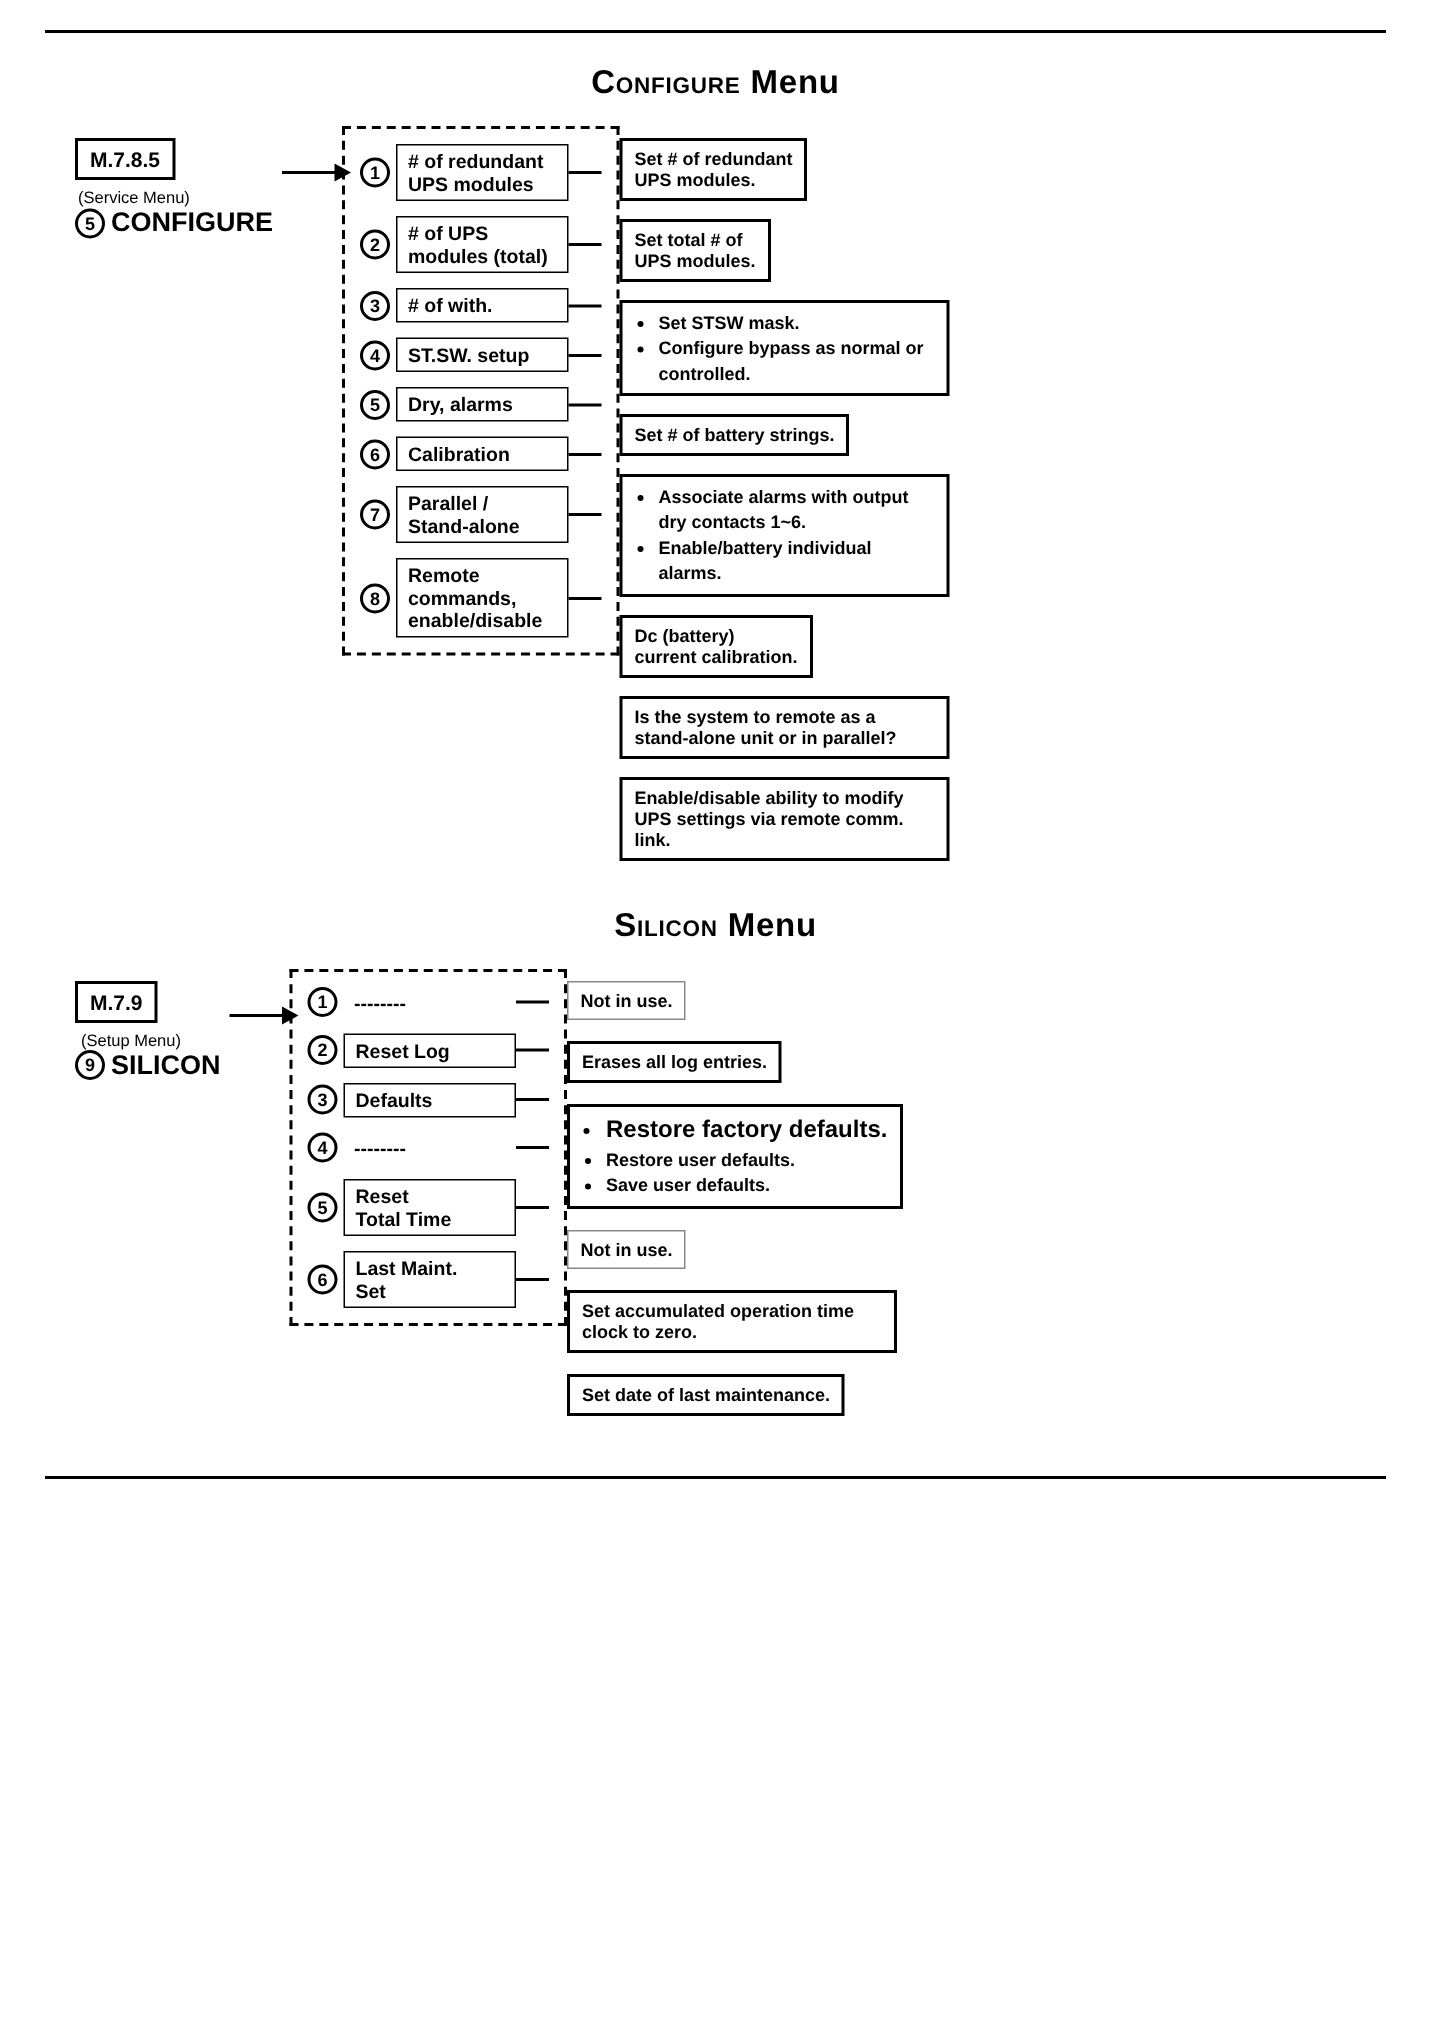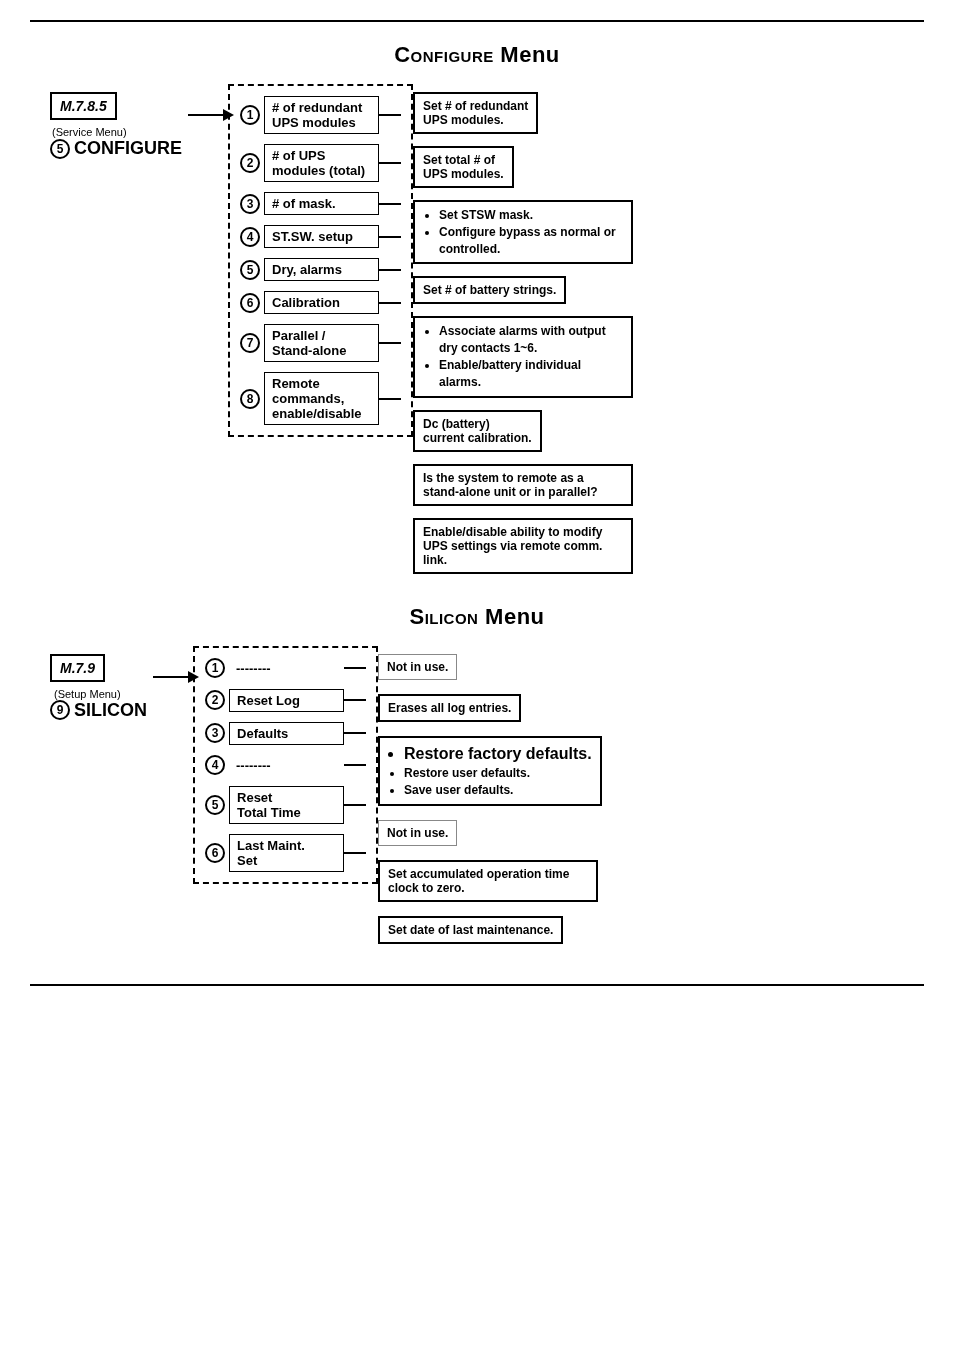--- a/index.html
+++ b/index.html
@@ -42,21 +42,20 @@
     .section-title .menu-word {
       font-weight: bold;
       font-size: 22px;
     }
     .menu-ref-box {
       border: 2px solid #000;
       padding: 4px 8px;
       font-weight: bold;
       font-size: 14px;
       margin-bottom: 4px;
-      font-style: italic;
     }
     .circle-num {
       display: inline-flex;
       align-items: center;
       justify-content: center;
       width: 20px;
       height: 20px;
       border: 2px solid #000;
       border-radius: 50%;
       font-size: 12px;
@@ -109,21 +108,21 @@
         </div>
 
         <div style="display:flex;align-items:center;margin-bottom:10px;">
           <span class="circle-num">2</span>
           <div style="border:1.5px solid #000;padding:3px 7px;font-size:13px;font-weight:bold;min-width:115px;"># of UPS<br>modules (total)</div>
           <div style="width:22px;height:2px;background:#000;"></div>
         </div>
 
         <div style="display:flex;align-items:center;margin-bottom:10px;">
           <span class="circle-num">3</span>
-          <div style="border:1.5px solid #000;padding:3px 7px;font-size:13px;font-weight:bold;min-width:115px;"># of mask.</div>
+          <div style="border:1.5px solid #000;padding:3px 7px;font-size:13px;font-weight:bold;min-width:115px;"># of with.</div>
           <div style="width:22px;height:2px;background:#000;"></div>
         </div>
 
         <div style="display:flex;align-items:center;margin-bottom:10px;">
           <span class="circle-num">4</span>
           <div style="border:1.5px solid #000;padding:3px 7px;font-size:13px;font-weight:bold;min-width:115px;">ST.SW. setup</div>
           <div style="width:22px;height:2px;background:#000;"></div>
         </div>
 
         <div style="display:flex;align-items:center;margin-bottom:10px;">

